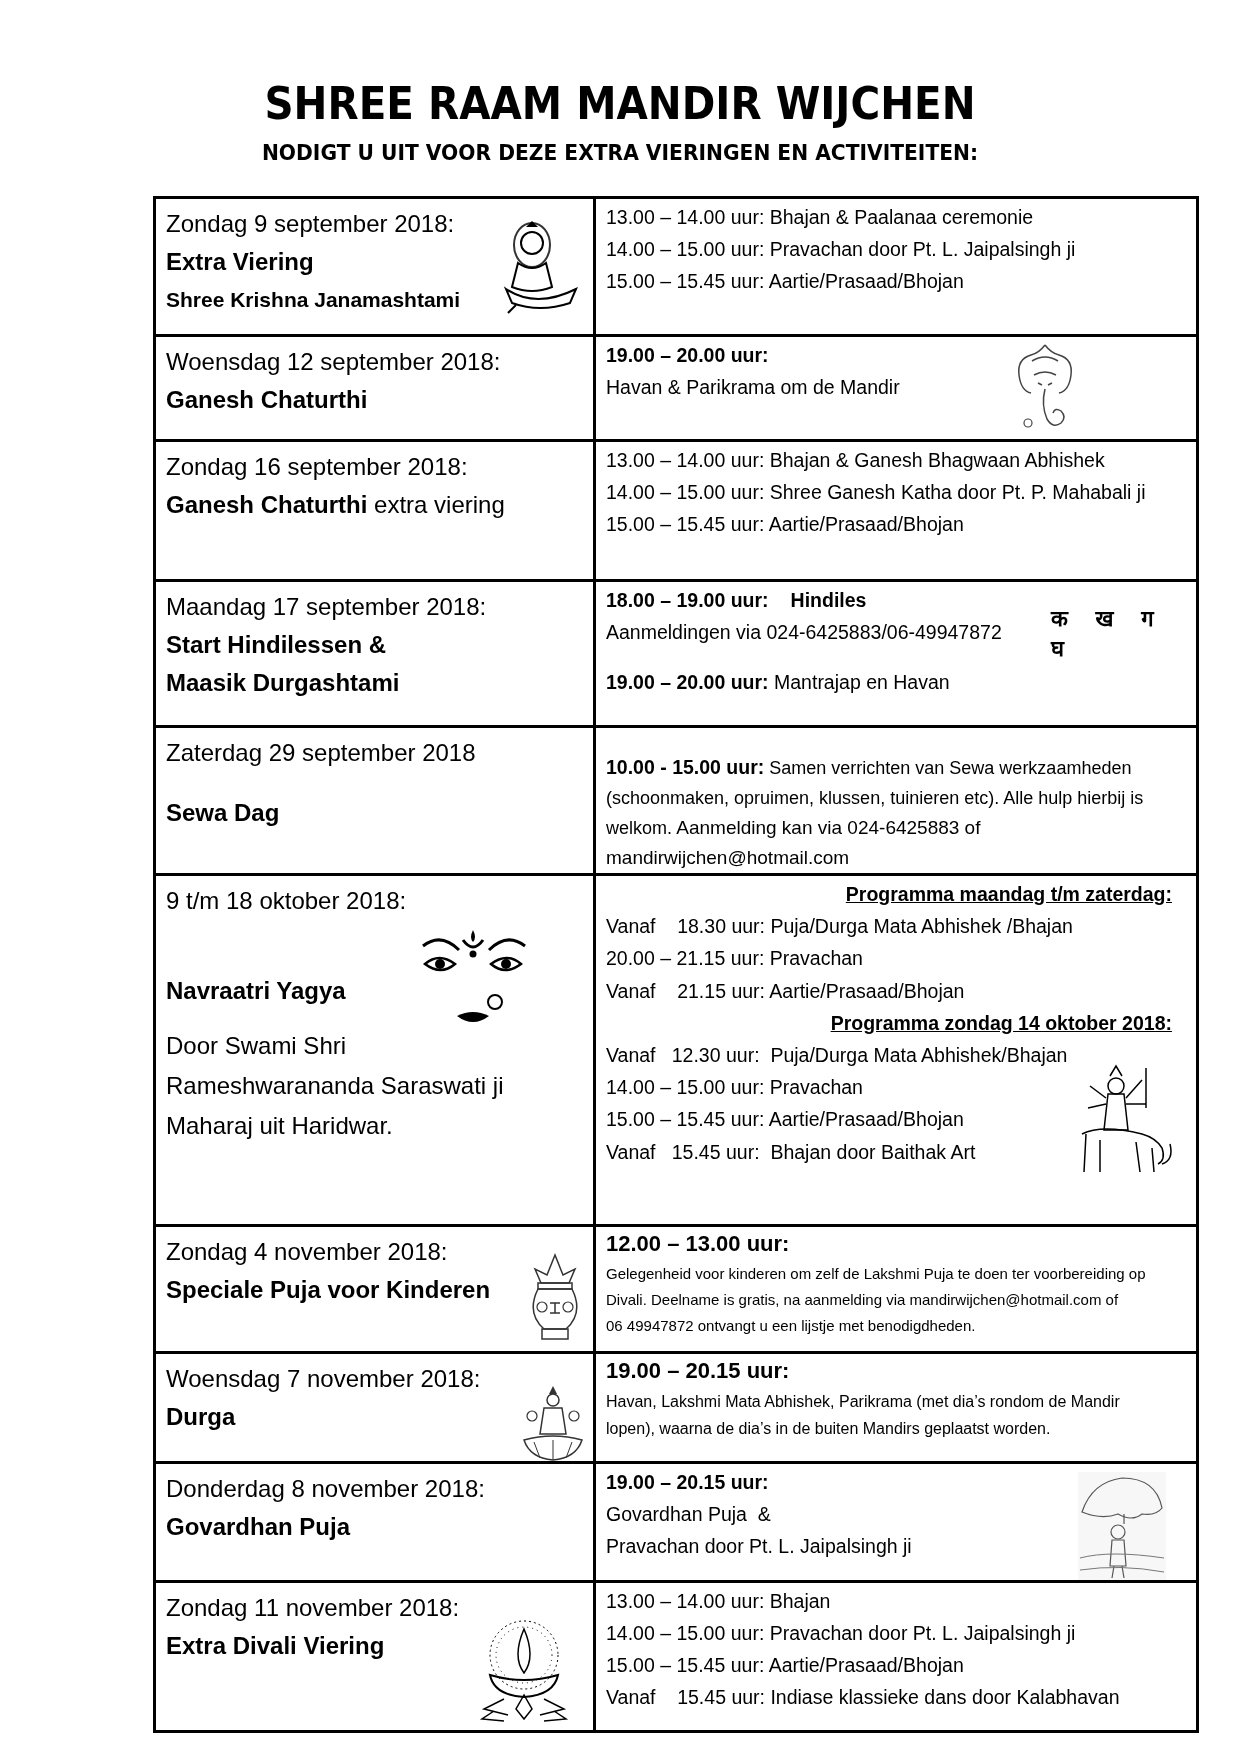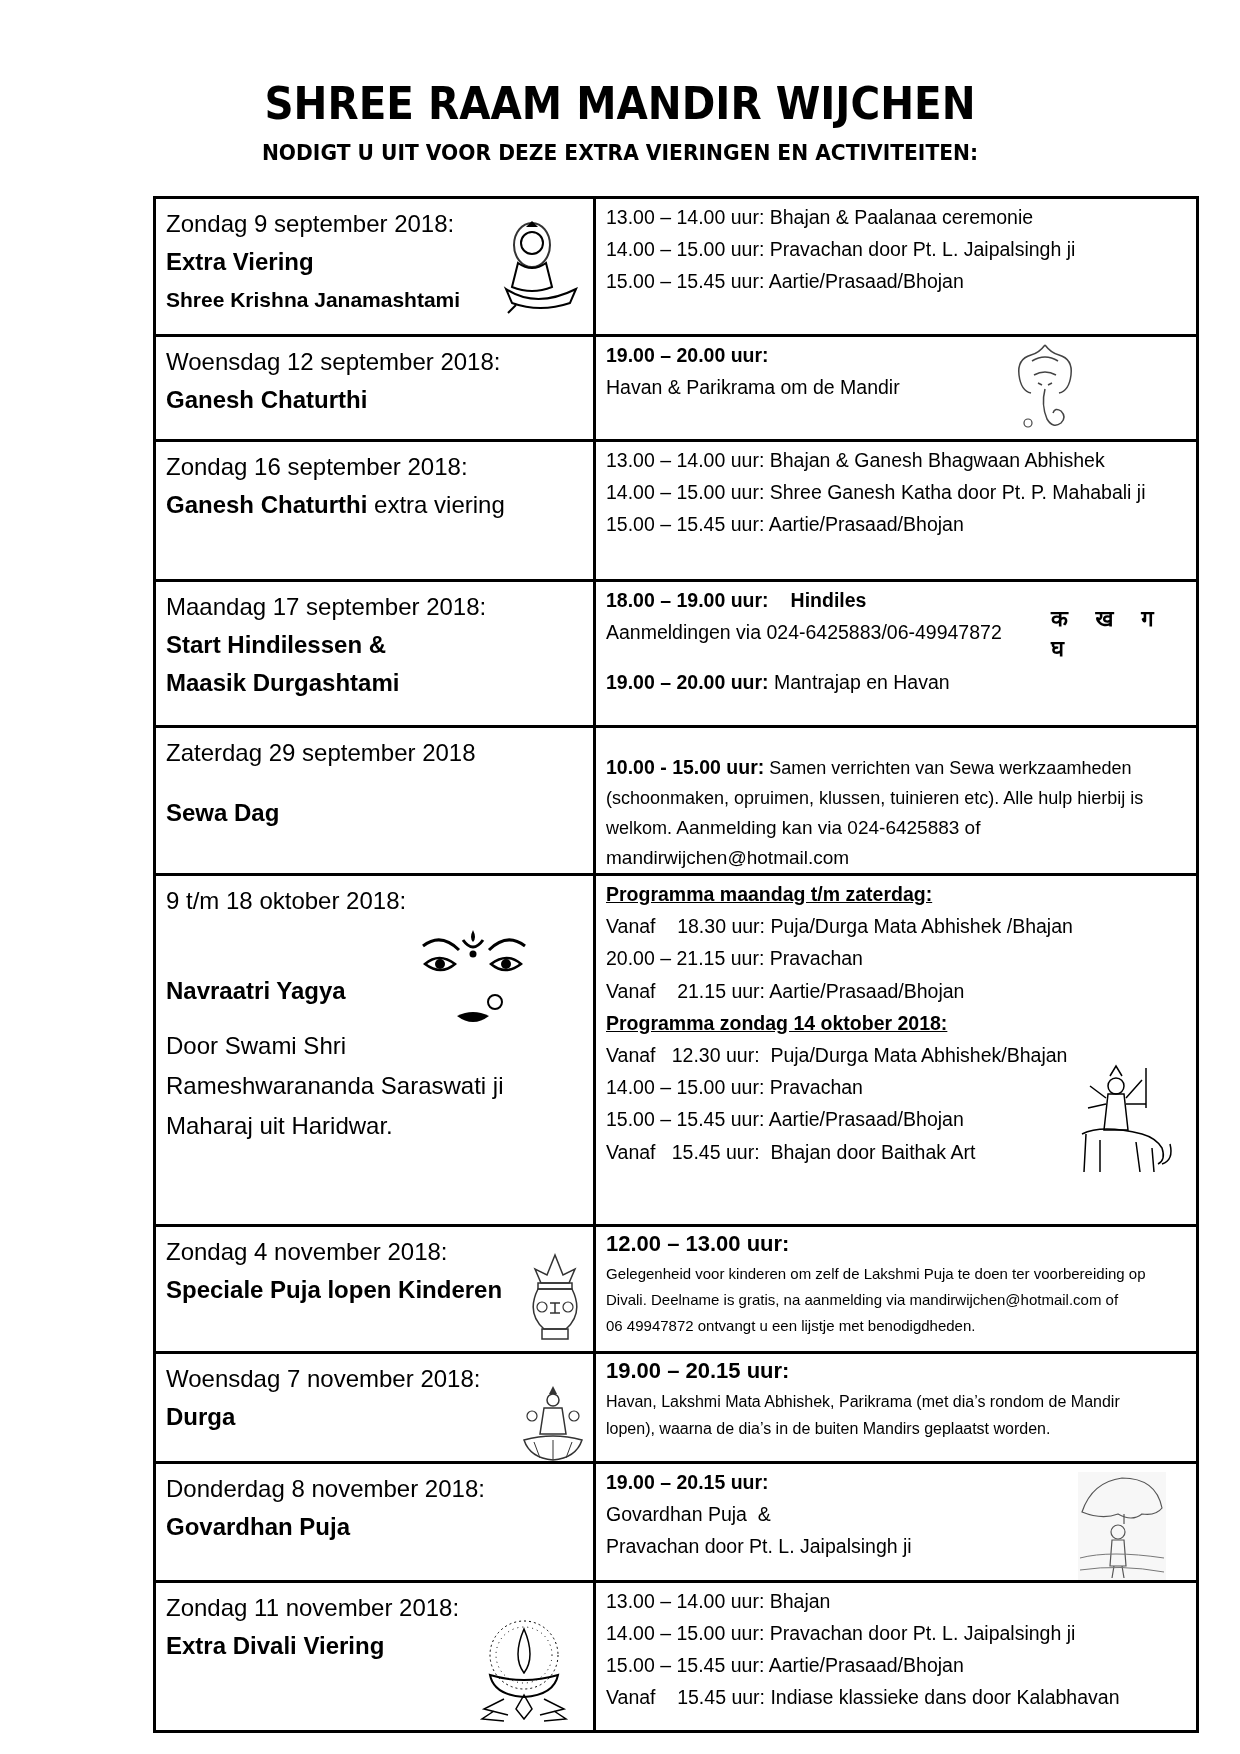--- a/index.html
+++ b/index.html
@@ -6,21 +6,21 @@
   body { width: 1240px; height: 1754px; position: relative; font-family: "Liberation Sans", sans-serif; color: #000; overflow: hidden; }
   .title { position: absolute; left: 0; width: 1240px; top: 78px; text-align: center; font-family: "DejaVu Sans", sans-serif; font-weight: bold; font-size: 44px; letter-spacing: 0px; transform: scaleX(0.92); }
   .subtitle { position: absolute; left: 0; width: 1240px; top: 140px; text-align: center; font-family: "DejaVu Sans", sans-serif; font-weight: bold; font-size: 22px; transform: scaleX(0.92); }
   table.sched { position: absolute; left: 107px; top: 196px; width: 1046px; border-collapse: collapse; table-layout: fixed; margin-left: 46px; }
   table.sched td { border: 3px solid #000; vertical-align: top; position: relative; padding: 0; }
   td.left { width: 437px; }
   .lcell { padding: 6px 10px 0 10px; font-size: 24px; line-height: 38px; }
   .rcell { padding: 2px 24px 0 10px; font-size: 19.5px; line-height: 32px; }
   .b { font-weight: bold; }
   .small { font-size: 15px; line-height: 26px; }
-  .u { text-decoration: underline; font-weight: bold; }
+  .u { text-decoration: underline; font-weight: bold; text-align: right; }
   .l-sub { font-size: 21px; font-weight: bold; }
   .ill { position: absolute; }
   .dev { font-family: "DejaVu Sans", sans-serif; font-weight: bold; font-size: 22px; letter-spacing: 10px; position: absolute; }
   .gap { height: 18px; }
 </style>
 </head>
 <body>
 
 <div class="title">SHREE RAAM MANDIR WIJCHEN</div>
 <div class="subtitle">NODIGT U UIT VOOR DEZE EXTRA VIERINGEN EN ACTIVITEITEN:</div>
@@ -173,21 +173,21 @@
         <path d="M6 70 q20 -10 60 0 q14 4 20 14 q4 12 -4 16 M10 70 l-2 38 M24 76 l0 32 M60 78 l4 30 M76 84 l2 24" fill="none" stroke="#000" stroke-width="1.5"></path>
         <path d="M86 100 q12 -4 8 -20" fill="none" stroke="#000" stroke-width="1.5"></path>
       </svg>
     </td>
   </tr>
 
   <tr style="height:127px">
     <td class="left">
       <div class="lcell">
         <div>Zondag 4 november 2018:</div>
-        <div class="b">Speciale Puja lopen Kinderen</div>
+        <div class="b">Speciale Puja voor Kinderen</div>
       </div>
       <svg class="ill" style="left:372px;top:26px" width="54" height="90" viewBox="0 0 54 90">
         <path d="M27 2 l-8 20 l-12 -6 l6 14 l28 0 l6 -14 l-12 6 z" fill="none" stroke="#333" stroke-width="1.5"></path>
         <rect x="10" y="30" width="34" height="6" fill="none" stroke="#333" stroke-width="1.5"></rect>
         <path d="M10 36 q-12 24 6 40 l22 0 q18 -16 6 -40 z" fill="none" stroke="#333" stroke-width="1.5"></path>
         <circle cx="14" cy="54" r="5" fill="none" stroke="#333" stroke-width="1.2"></circle>
         <circle cx="40" cy="54" r="5" fill="none" stroke="#333" stroke-width="1.2"></circle>
         <path d="M22 50 l10 0 M27 50 l0 10 M22 60 l10 0" stroke="#333" stroke-width="1.5"></path>
         <rect x="14" y="76" width="26" height="10" fill="none" stroke="#333" stroke-width="1.5"></rect>
       </svg>

